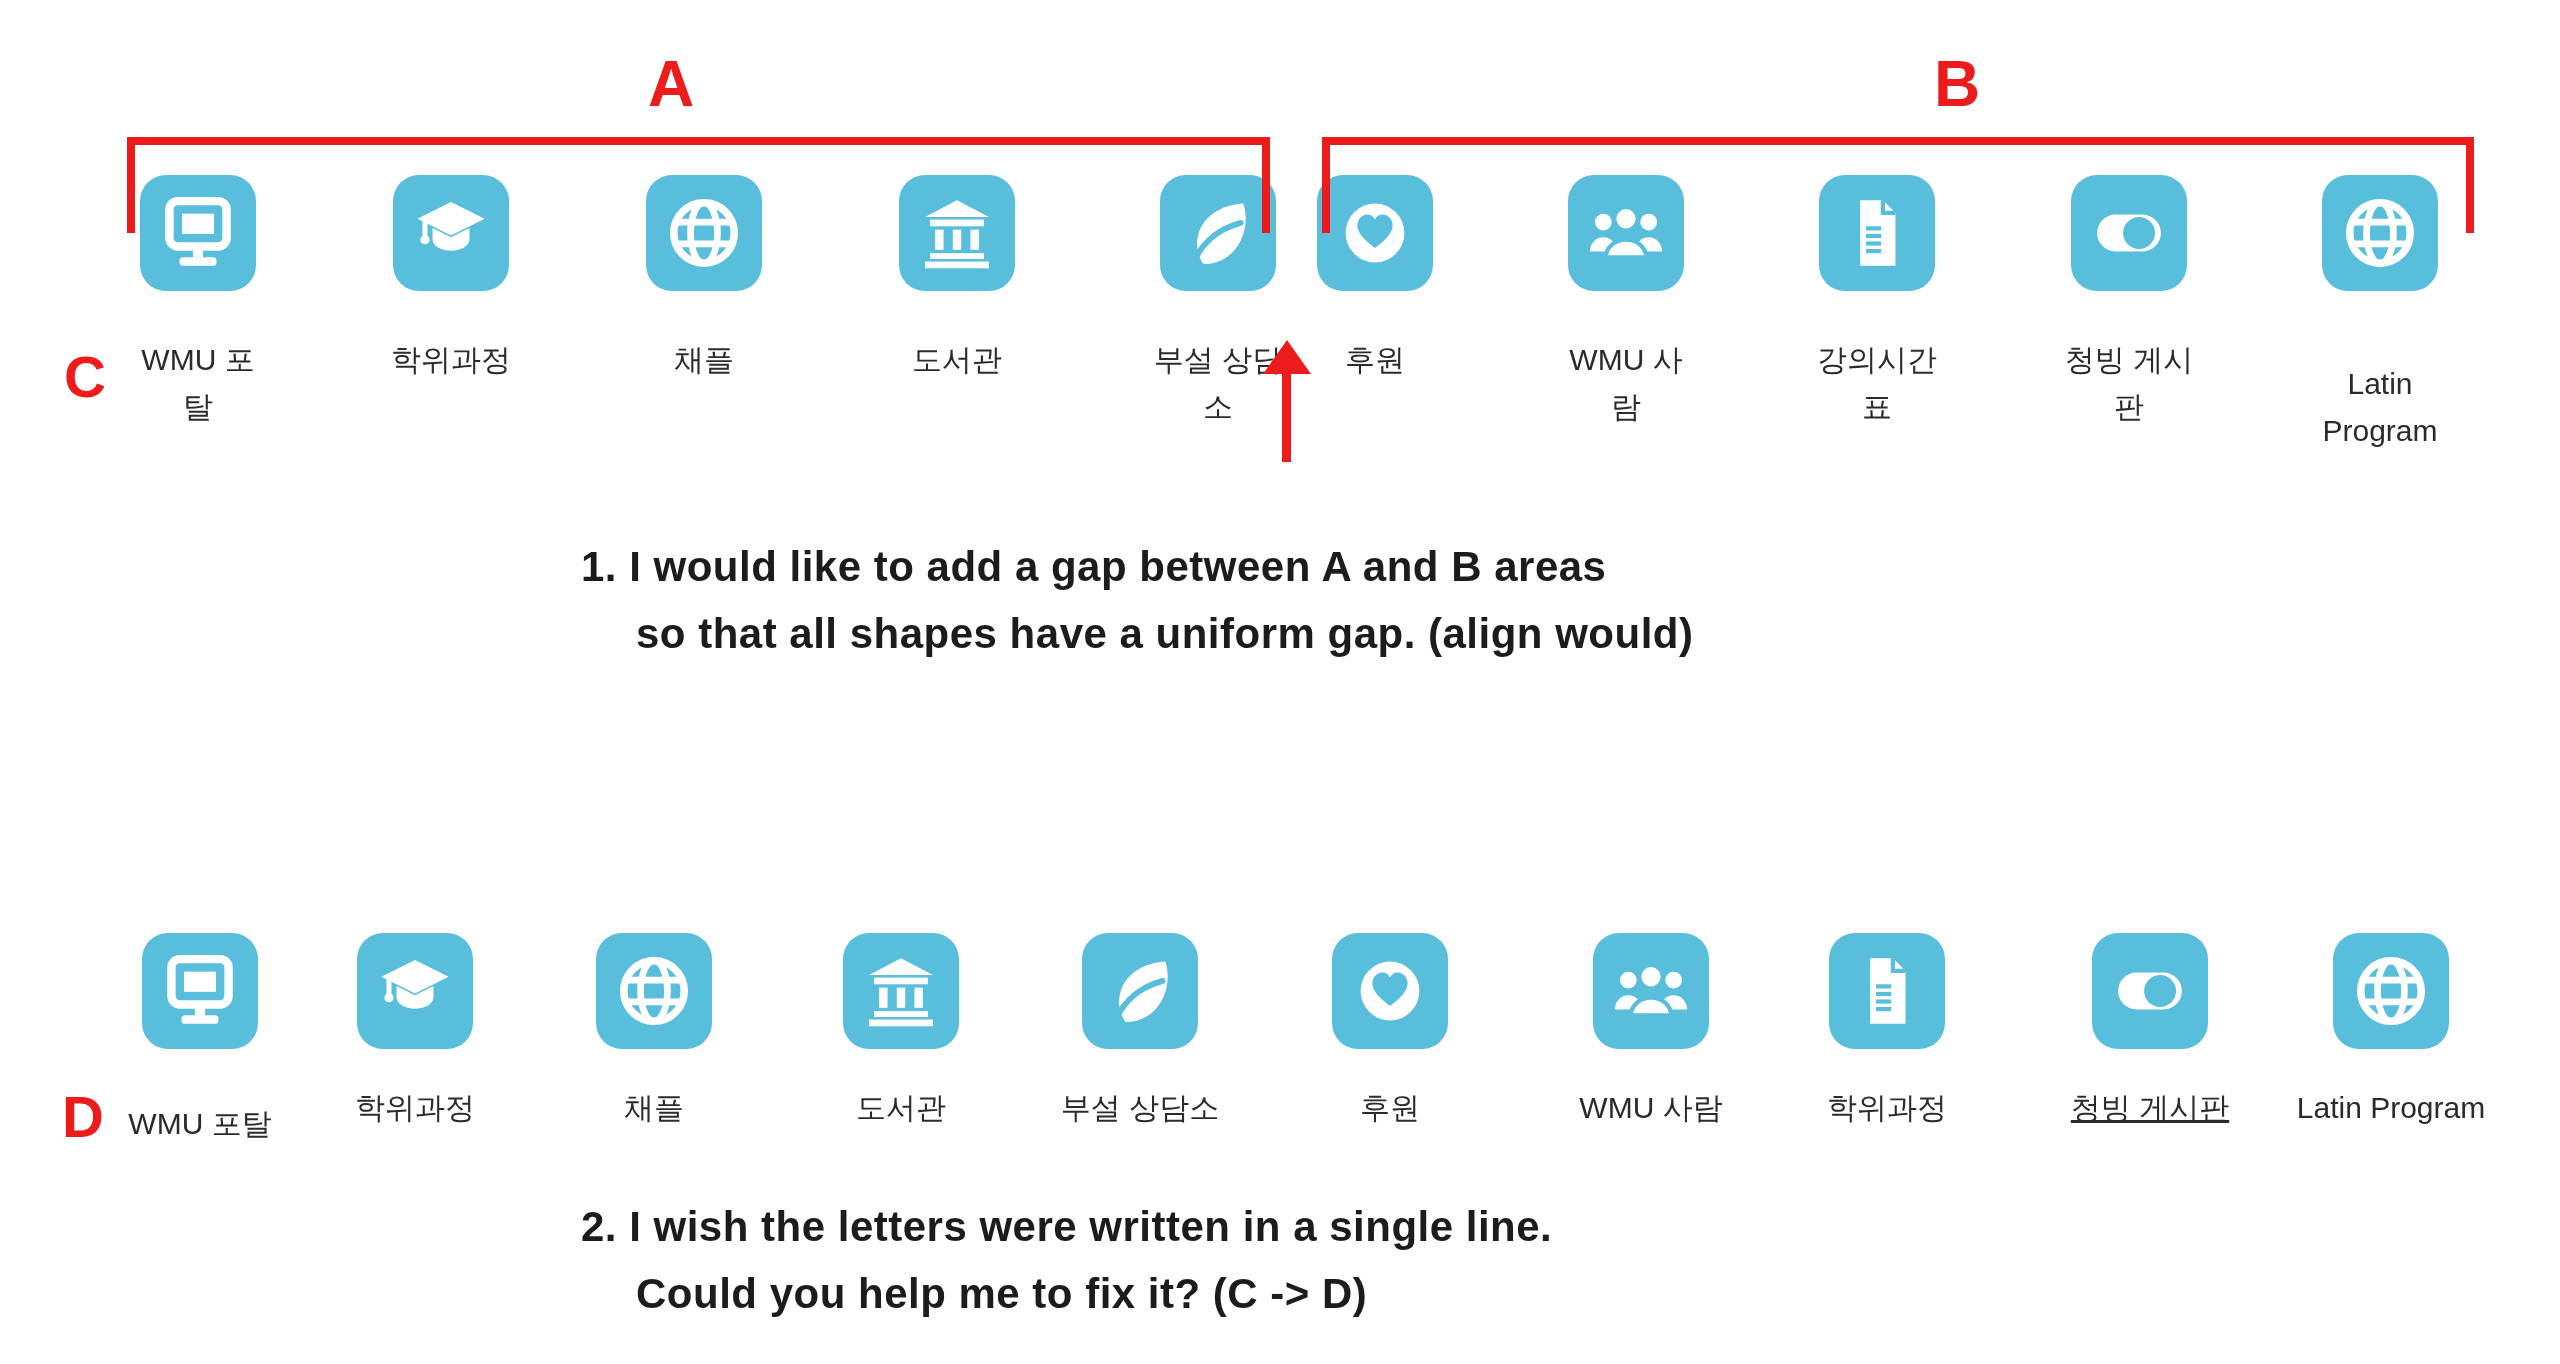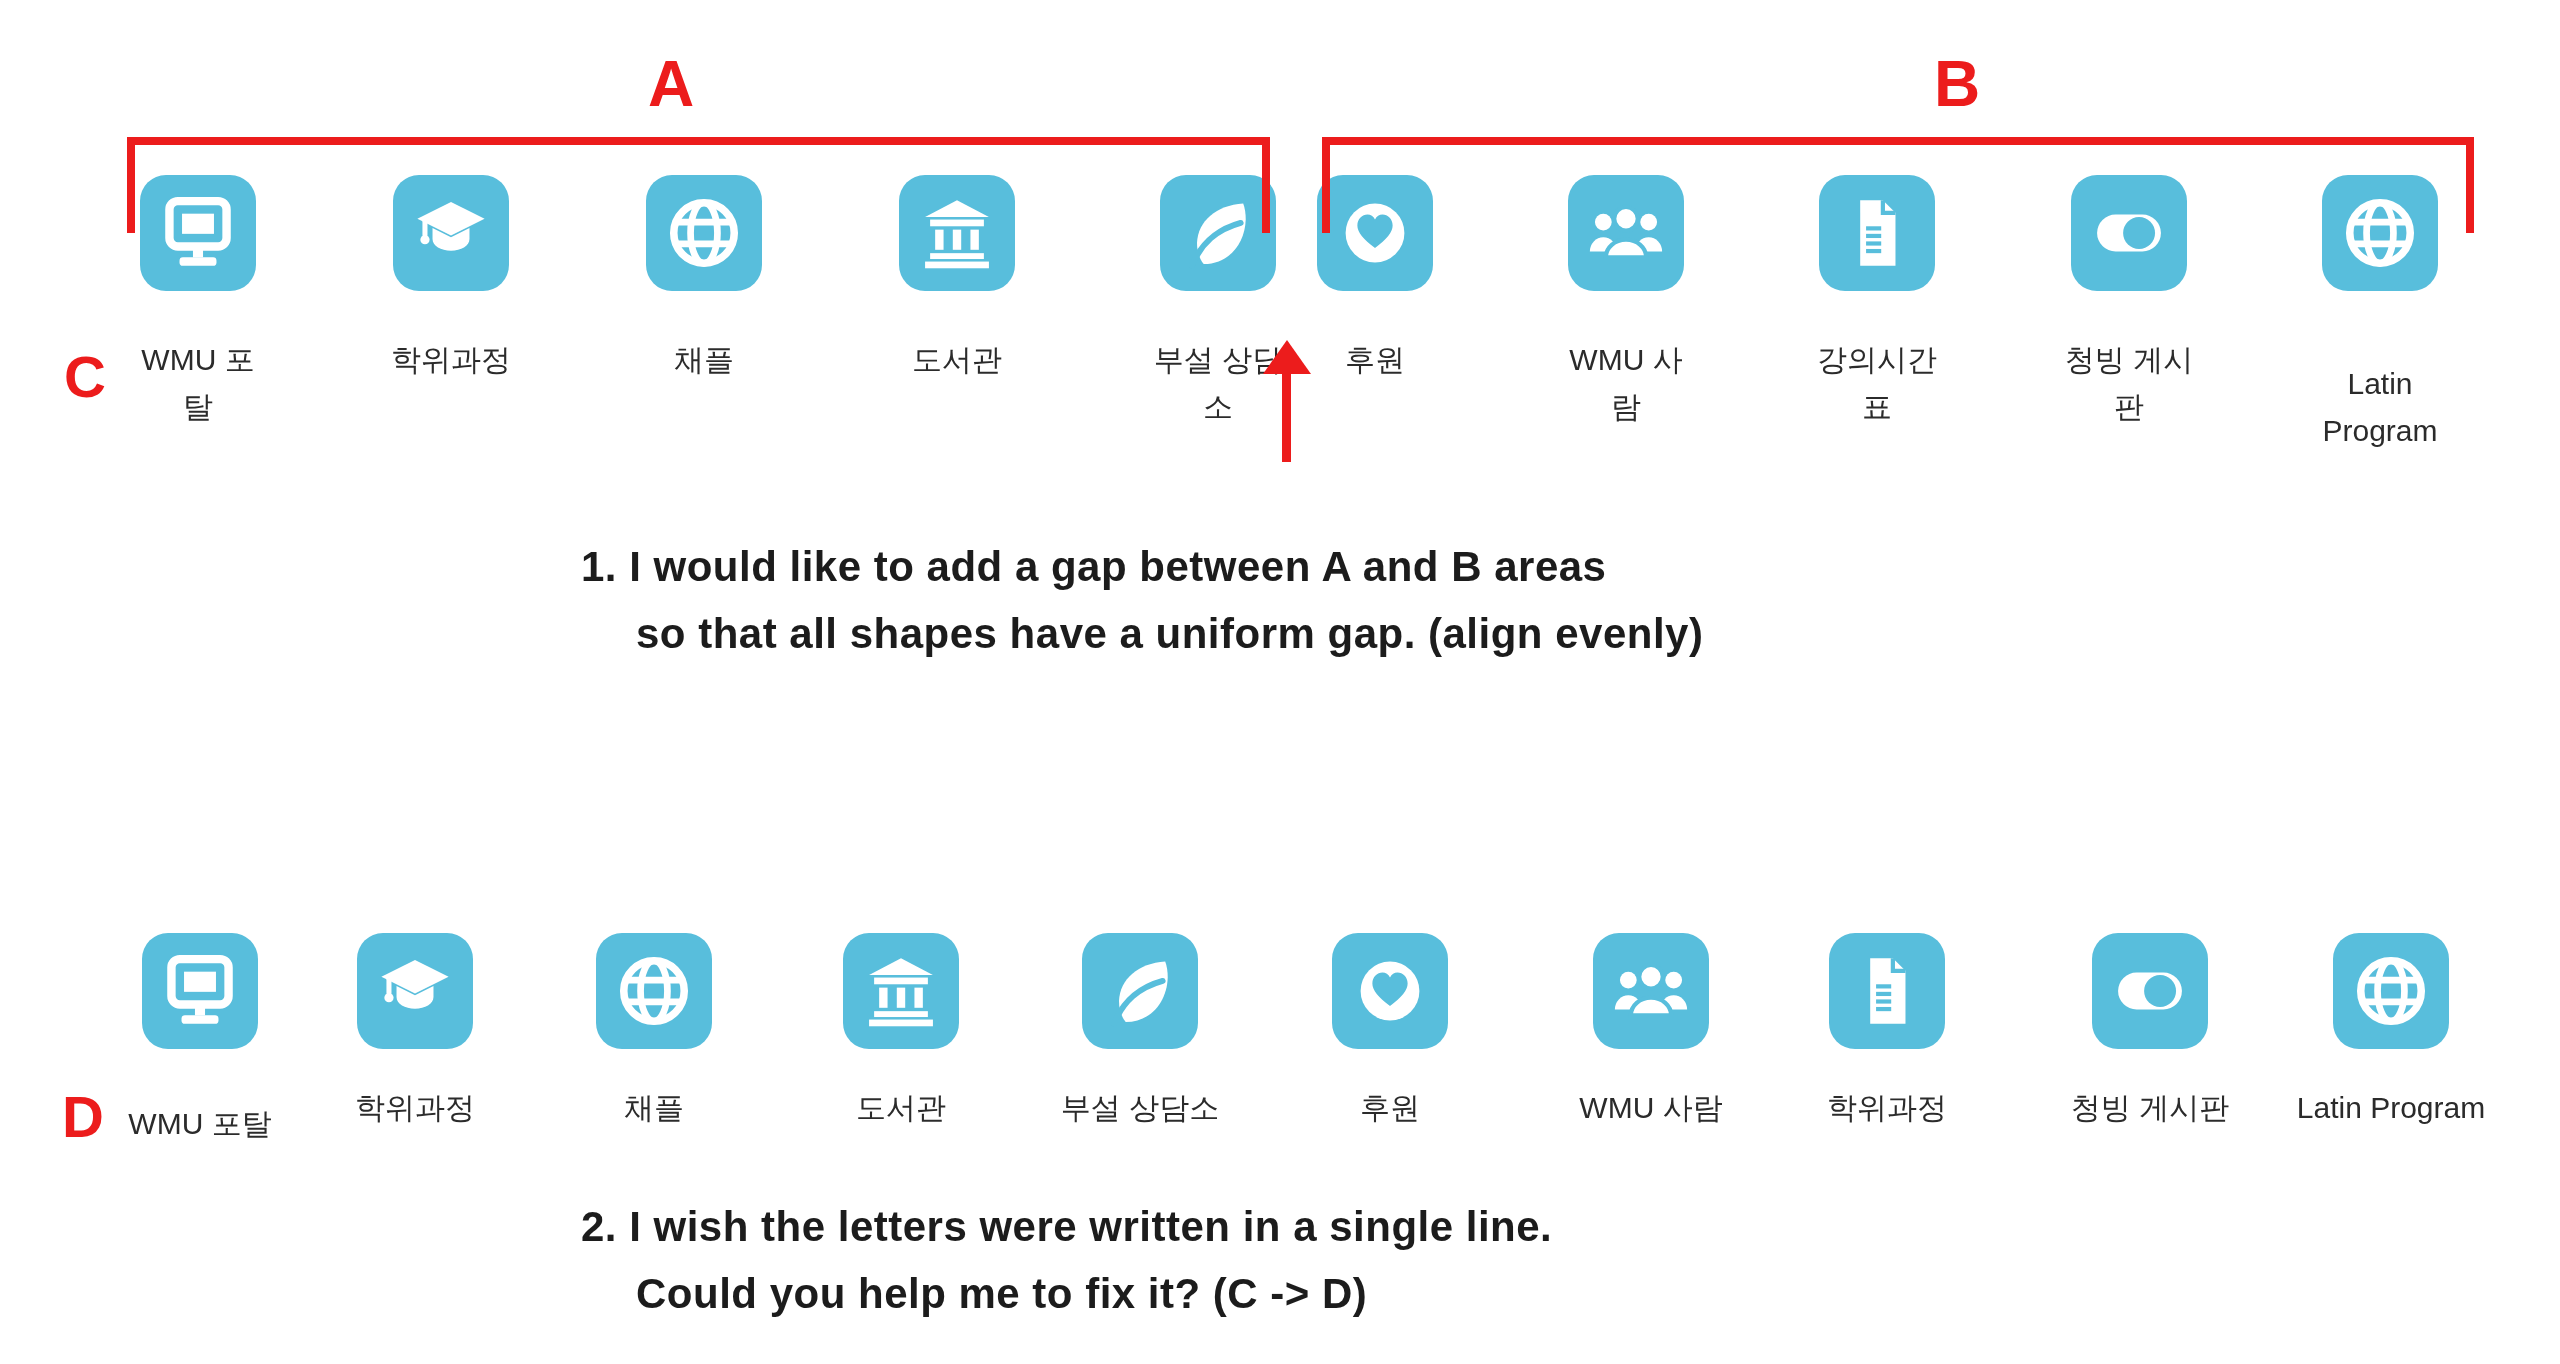--- a/index.html
+++ b/index.html
@@ -314,36 +314,36 @@
         <div>학위과정</div>
       </div>
       <div class="tile" style="left: 2092px; top: 933px;">
         <span>
           <svg viewBox="0 0 100 100">
             <rect x="12" y="28" width="76" height="44" rx="22" fill="#fff"></rect>
             <circle cx="62" cy="50" r="19" fill="#58BEDC"></circle>
           </svg>
         </span>
       </div>
-      <div class="app-label" style="left: 2150px; top: 1084px;">
+      <div class="app-label" style="left: 2150px; top: 1084px; text-decoration: underline;">
         <div>청빙 게시판</div>
       </div>
       <div class="tile" style="left: 2333px; top: 933px;">
         <span>
           <svg viewBox="0 0 100 100">
             <circle cx="50" cy="50" r="36" fill="none" stroke="#fff" stroke-width="9"></circle>
             <ellipse cx="50" cy="50" rx="16" ry="36" fill="none" stroke="#fff" stroke-width="8"></ellipse>
             <line x1="17" y1="37" x2="83" y2="37" stroke="#fff" stroke-width="8"></line>
             <line x1="17" y1="63" x2="83" y2="63" stroke="#fff" stroke-width="8"></line>
           </svg>
         </span>
       </div>
       <div class="app-label" style="left: 2391px; top: 1084px;">
         <div>Latin Program</div>
       </div>
     </div>
 
   <div class="instr-line" style="left:581px;top:544px">1. I would like to add a gap between A and B areas</div>
-  <div class="instr-line" style="left:636px;top:611px">so that all shapes have a uniform gap. (align evenly)</div>
+  <div class="instr-line" style="left:636px;top:611px">so that all shapes have a uniform gap. (align would)</div>
   <div class="instr-line" style="left:581px;top:1204px">2. I wish the letters were written in a single line.</div>
   <div class="instr-line" style="left:636px;top:1271px">Could you help me to fix it? (C -&gt; D)</div>
 
 </div>
 
 </body></html>

